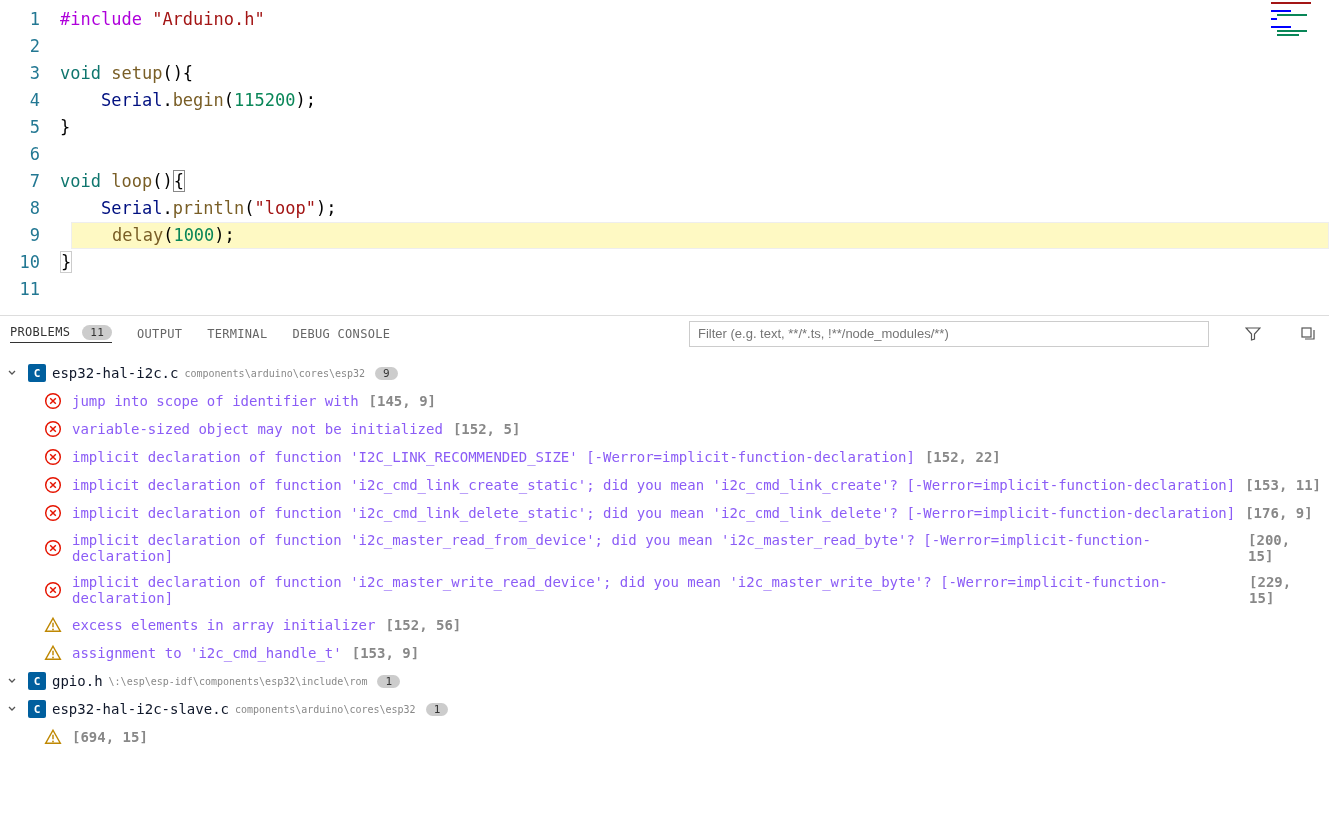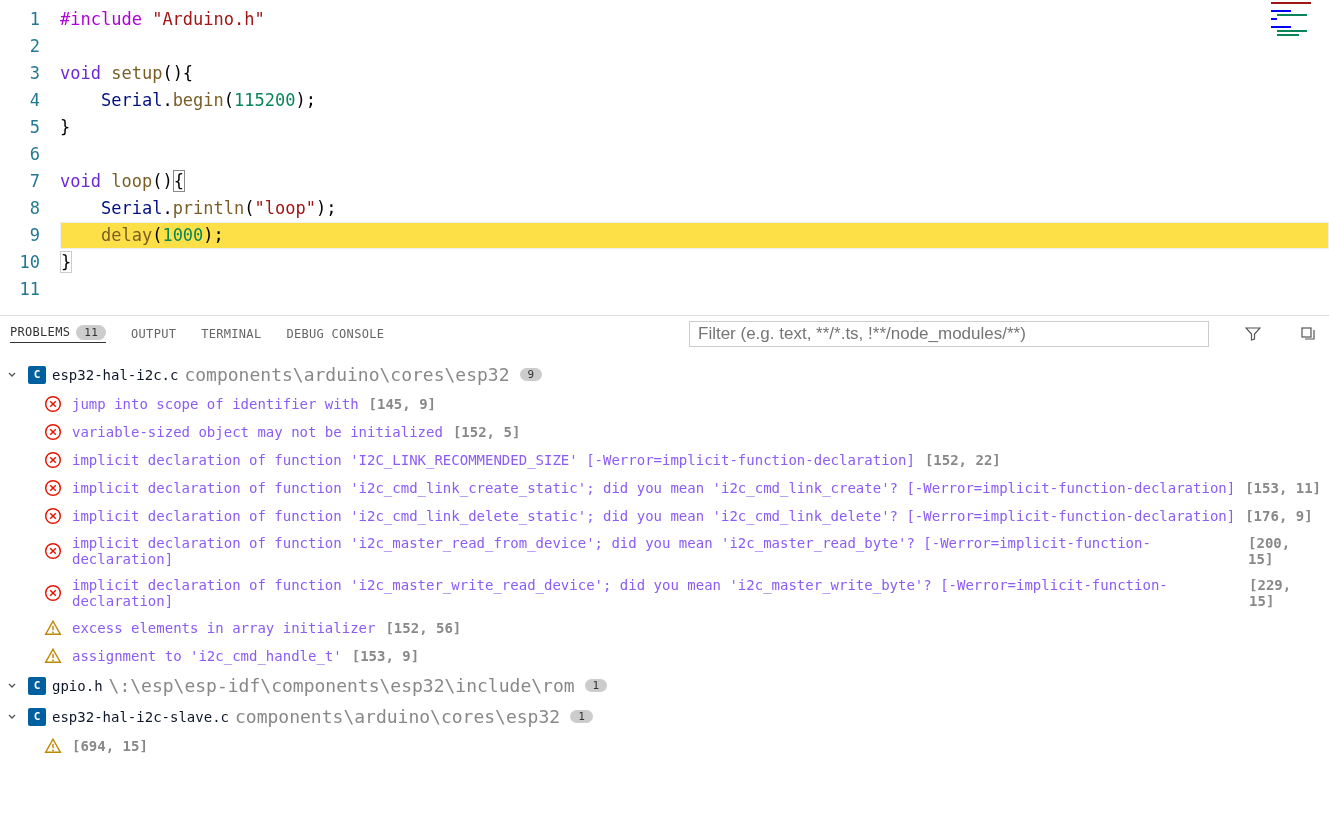--- a/index.html
+++ b/index.html
@@ -2,50 +2,50 @@
 <html><head>
 <meta charset="utf-8">
 <style>
 * { margin: 0; padding: 0; box-sizing: border-box; }
 body { font-family: "Segoe UI", Consolas, monospace; font-size: 14px; color: #333; background: #fff; overflow: hidden; }
 .editor-area { height: 315px; overflow: hidden; position: relative; display: flex; }
 .gutter { width: 60px; text-align: right; padding-right: 20px; color: #237893; font-family: Consolas, monospace; font-size: 17px; line-height: 27px; padding-top: 6px; }
 .gutter .ln { height: 27px; }
 .code { flex: 1; font-family: Consolas, monospace; font-size: 17px; line-height: 27px; padding-top: 6px; position: relative; }
 .code-line { height: 27px; white-space: pre; }
-.cursor-line { background: #fde047; box-shadow: inset 0 0 0 1px #eee; }
+.cursor-line { background: #fef9c3; box-shadow: inset 0 0 0 1px #eee; margin-left: 11px; }
 .tok-pp { color: #af00db; }
 .tok-str { color: #a31515; }
-.tok-kw { color: #6d28d9; }
+.tok-kw { color: #0f766e; }
 .tok-fn { color: #795e26; }
 .tok-num { color: #098658; }
 .tok-obj { color: #001080; }
 .tok-punc { color: #000; }
 .minimap { position: absolute; top: 2px; right: 4px; width: 56px; height: 30px; }
 .mm-line { height: 2px; margin-bottom: 2px; }
 .mm-a { background: #a31515; width: 40px; margin-left: 2px; }
 .mm-b { background: #0000ff; width: 20px; margin-left: 2px; }
 .mm-c { background: #098658; width: 30px; margin-left: 8px; }
 
 .panel { border-top: 1px solid #ddd; }
 .panel-header { display: flex; align-items: center; height: 35px; padding: 0 10px; gap: 25px; }
-.tab { font-size: 12px; color: #666; cursor: pointer; letter-spacing: 0.3px; display: flex; align-items: center; gap: 6px; text-align: center; }
+.tab { font-size: 12px; color: #666; cursor: pointer; letter-spacing: 0.3px; display: flex; align-items: center; gap: 12px; text-align: center; }
 .tab.active { color: #333; border-bottom: 1px solid #333; padding-bottom: 2px; }
 .tab-badge { background: #ccc; color: #333; border-radius: 10px; padding: 1px 8px; font-size: 11px; font-weight: 500; }
 .spacer { flex: 1; }
 .filter-box { width: 520px; height: 26px; border: 1px solid #ccc; padding: 2px 8px; font-size: 13px; color: #888; display: flex; align-items: center; background: #fff; }
-.filter-box input { border: none; outline: none; flex: 1; font-size: 17px; }
+.filter-box input { border: none; outline: none; flex: 1; font-size: 13px; }
 .icon-btn { width: 22px; height: 22px; display: flex; align-items: center; justify-content: center; color: #555; cursor: pointer; margin-left: 8px; }
 
 .problems-list { font-size: 14px; padding: 8px 0; overflow-y: auto; height: 475px; }
 .file-row { display: flex; align-items: center; padding: 5px 6px; gap: 6px; cursor: pointer; }
 .chevron { width: 16px; text-align: center; color: #555; }
 .file-icon { width: 18px; height: 18px; background: #005f9e; color: #fff; font-size: 11px; font-weight: bold; border-radius: 2px; display: flex; align-items: center; justify-content: center; }
 .file-name { color: #0f172a; }
-.file-path { color: #888; font-size: 18px; }
+.file-path { color: #888; font-size: 10px; }
 .file-badge { background: #ccc; color: #333; border-radius: 10px; padding: 0 8px; font-size: 11px; margin-left: 4px; }
 .problem-row { display: flex; align-items: center; padding: 5px 6px 5px 44px; gap: 10px; cursor: pointer; }
 .sev-icon { width: 18px; height: 18px; flex-shrink: 0; }
 .sev-err { color: #e51400; }
 .sev-warn { color: #bf8803; }
 .msg { color: #8b5cf6; }
 .loc { color: #888; font-weight: bold; }
 svg { display: block; }
 </style>
 </head>

